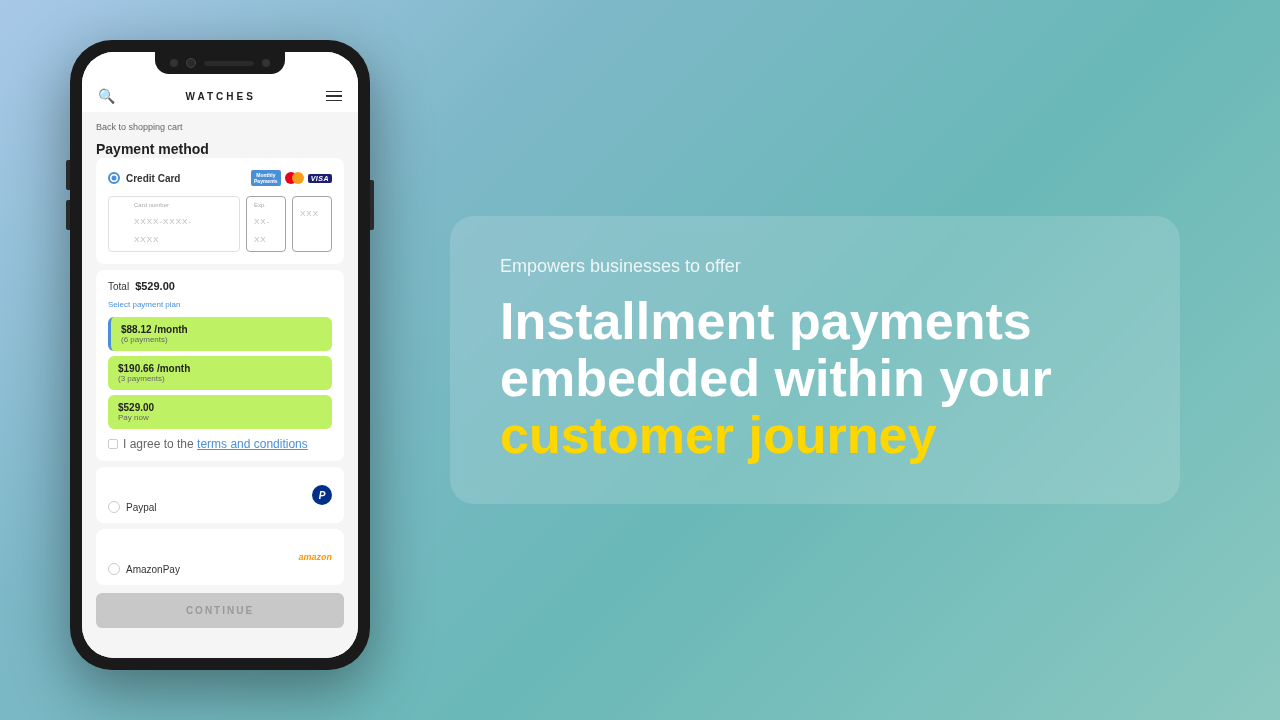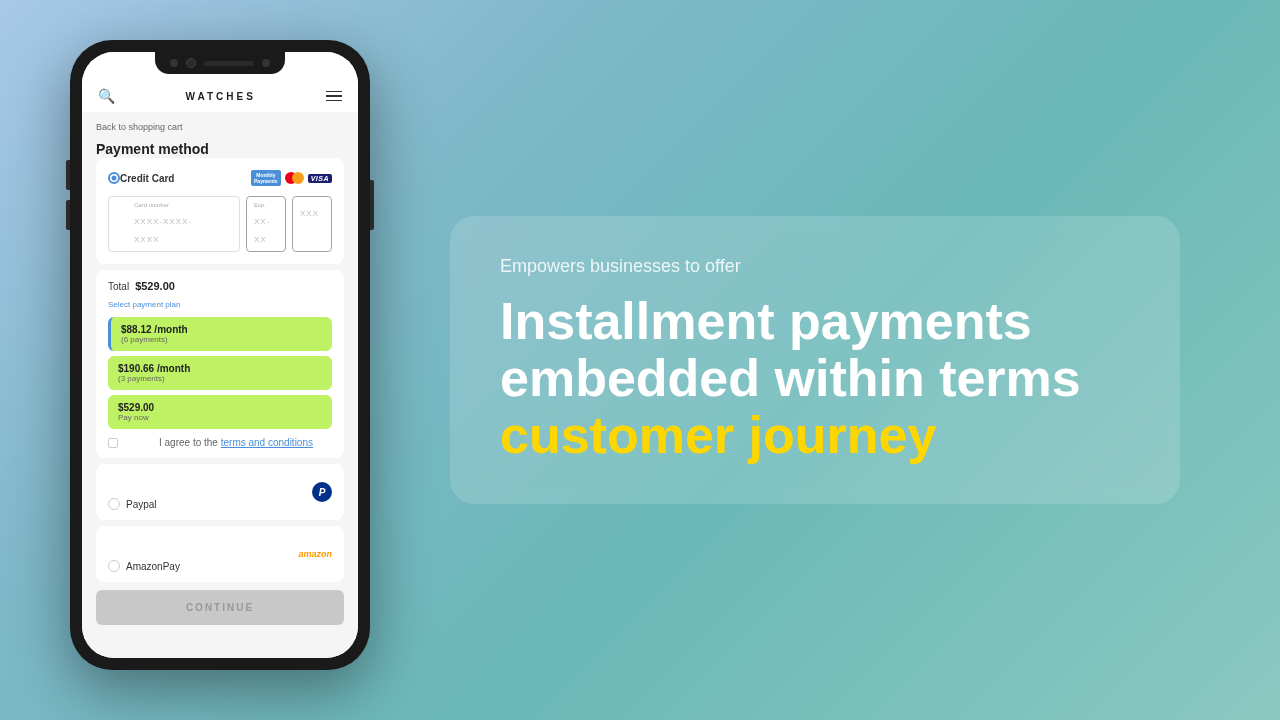--- a/index.html
+++ b/index.html
@@ -161,21 +161,21 @@
     .cc-row {
       display: flex;
       align-items: center;
       justify-content: space-between;
       margin-bottom: 10px;
     }
 
     .cc-left {
       display: flex;
       align-items: center;
-      gap: 0;
+      gap: 6px;
     }
 
     .radio-selected {
       width: 12px;
       height: 12px;
       border-radius: 50%;
       border: 2px solid #4a90d9;
       background: #fff;
       position: relative;
       flex-shrink: 0;
@@ -367,23 +367,22 @@
     .checkbox {
       width: 10px;
       height: 10px;
       border: 1px solid #ccc;
       border-radius: 2px;
       background: #fff;
       flex-shrink: 0;
     }
 
     .terms-text {
-      font-size: 10px;
+      font-size: 12px;
       color: #666;
-      margin-left: 36px;
     }
 
     .terms-link {
       color: #4a90d9;
       text-decoration: underline;
     }
 
     
     .alt-payment-row {
       background: #fff;
@@ -629,17 +628,17 @@
       </div>
     </div>
   </div>
 </div>
 
 <div class="text-content">
   <div class="text-bg">
     <p class="tagline">Empowers businesses to offer</p>
     <h1 class="headline">
       <span>Installment payments</span><br>
-      <span>embedded within terms</span><br>
+      <span>embedded within your</span><br>
       <span class="highlight">customer journey</span>
     </h1>
   </div>
 </div>
 
 </body></html>

